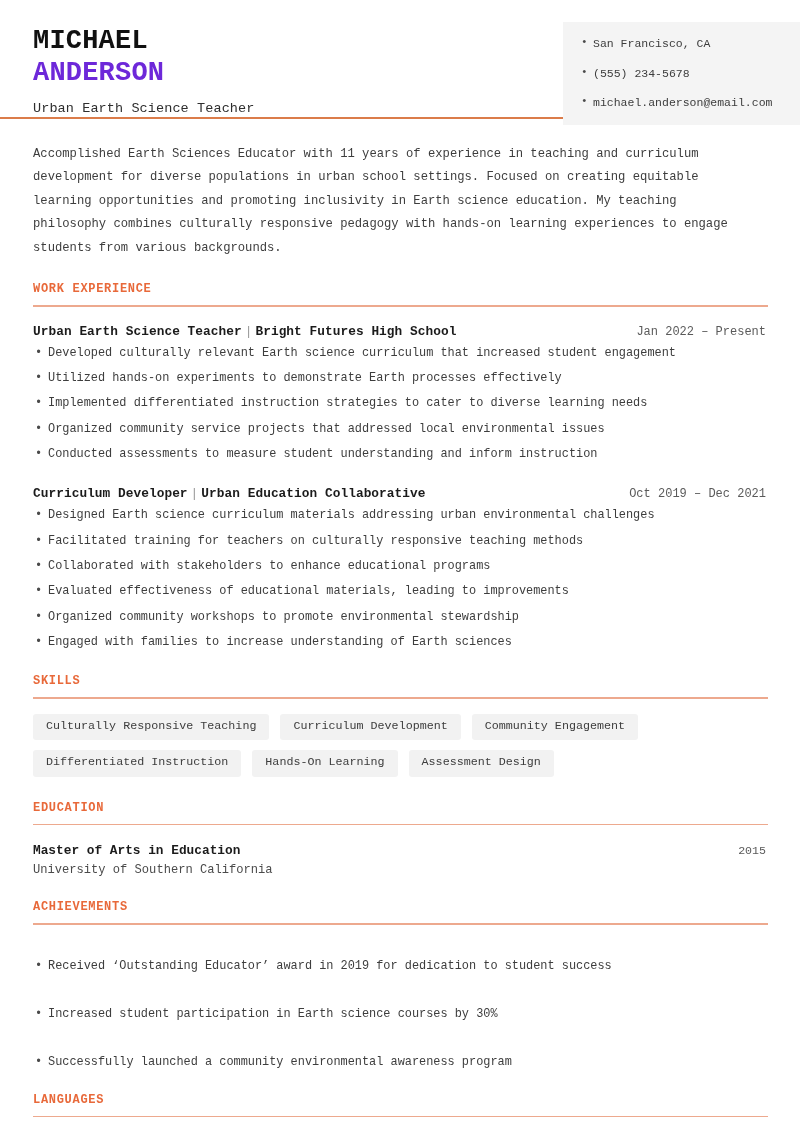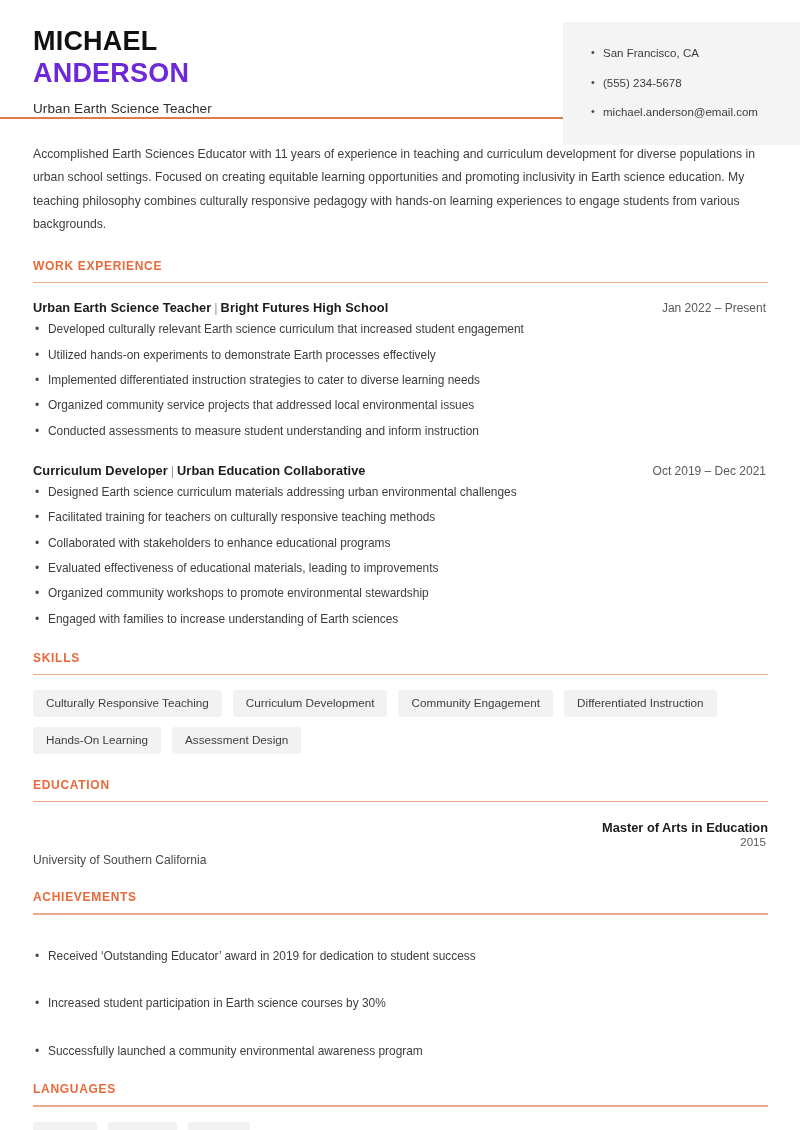--- a/index.html
+++ b/index.html
@@ -14,20 +14,21 @@
     color: #3d3d3d;
     -webkit-font-smoothing: antialiased;
     overflow: hidden;
   }
   .page {
     position: relative;
     width: 800px;
     height: 1034px;
     background: #ffffff;
     box-sizing: border-box;
+    font-family: Liberation Mono, monospace;
   }
 
   
   .header {
     display: flex;
     align-items: flex-start;
     justify-content: space-between;
     padding: 22px 0 0 0;
     height: 117px;
     box-sizing: border-box;
@@ -55,21 +56,21 @@
   .contact-box {
     background: #f4f4f4;
     width: 237px;
     box-sizing: border-box;
     padding: 16px 0 16px 18px;
     margin-right: 0;
     min-height: 96px;
   }
   .contact-list {
     list-style: none;
-    margin: 10px;
+    margin: 0;
     padding: 0;
   }
   .contact-list li {
     position: relative;
     font-size: 11.5px;
     color: #3d3d3d;
     line-height: 1;
     padding-left: 12px;
     margin-bottom: 18px;
   }
@@ -183,23 +184,22 @@
     font-size: 11.7px;
     color: #3d3d3d;
     line-height: 1;
     white-space: nowrap;
   }
 
   
   .edu-entry { margin-top: 18px; }
   .edu-head {
     display: flex;
-    align-items: flex-end;
+    align-items: center;
     justify-content: space-between;
-    flex-direction: column;
   }
   .edu-degree {
     font-size: 12.8px;
     font-weight: bold;
     color: #1b1b1b;
   }
   .edu-year {
     font-size: 11.6px;
     color: #5a5a5a;
     white-space: nowrap;

